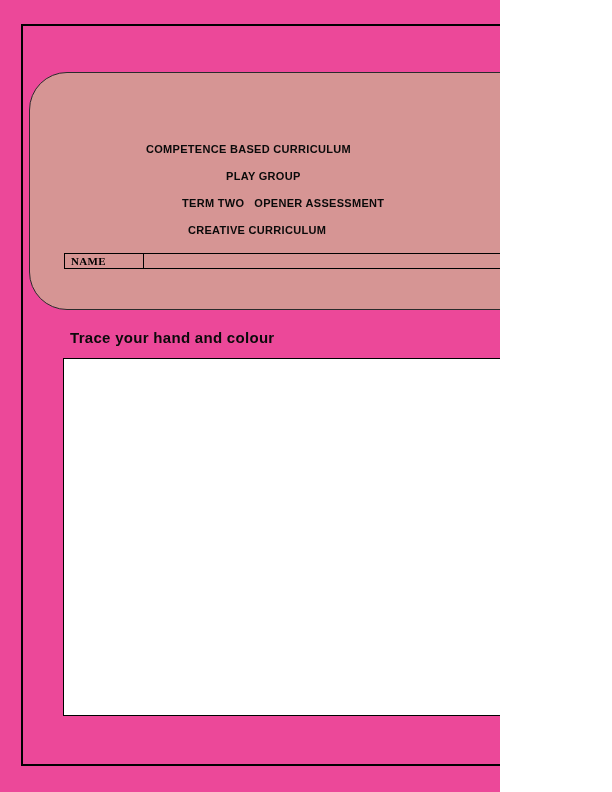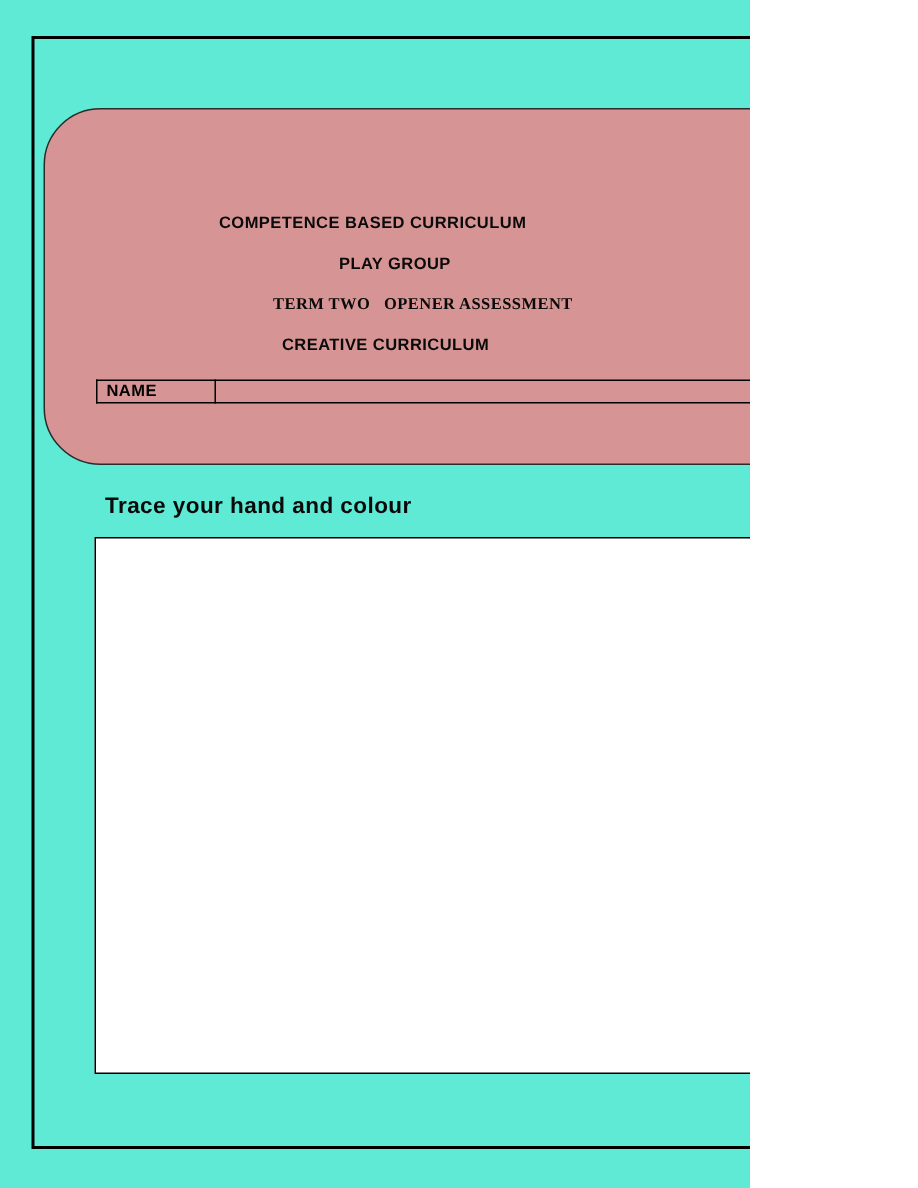--- a/index.html
+++ b/index.html
@@ -4,21 +4,21 @@
 <style>
   html, body {
     margin: 0;
     padding: 0;
     background: #ffffff;
   }
   .page {
     position: relative;
     width: 500px;
     height: 792px;
-    background: #5eead4;
+    background: #ec4899;
     font-family: "Liberation Sans", sans-serif;
     color: #000000;
     overflow: hidden;
   }
   .outer-border {
     position: absolute;
     left: 21px;
     top: 24px;
     width: 566px;
     height: 742px;
@@ -40,40 +40,41 @@
     position: absolute;
     font-size: 11px;
     font-weight: bold;
     line-height: 14px;
     letter-spacing: 0.3px;
     white-space: pre;
     color: #0a0a0a;
   }
   .title-1 { left: 146px; top: 142px; }
   .title-2 { left: 226px; top: 169px; }
-  .title-3 { left: 182px; top: 196px; font-family: Liberation Serif, serif; }
+  .title-3 { left: 182px; top: 196px; }
   .title-4 { left: 188px; top: 223px; }
 
   .student-table {
     position: absolute;
     left: 64px;
     top: 253px;
     width: 480px;
     border-collapse: collapse;
     table-layout: fixed;
   }
   .student-table td {
     border: 1.5px solid #000000;
     height: 14px;
     padding: 0 0 0 6px;
     font-size: 11px;
     font-weight: bold;
     letter-spacing: 0.3px;
     vertical-align: middle;
     background: transparent;
+    font-family: Liberation Serif, serif;
   }
   .student-table td.label-cell { width: 72px; }
 
   .instruction {
     position: absolute;
     left: 70px;
     top: 329px;
     font-size: 15px;
     font-weight: bold;
     letter-spacing: 0.3px;

